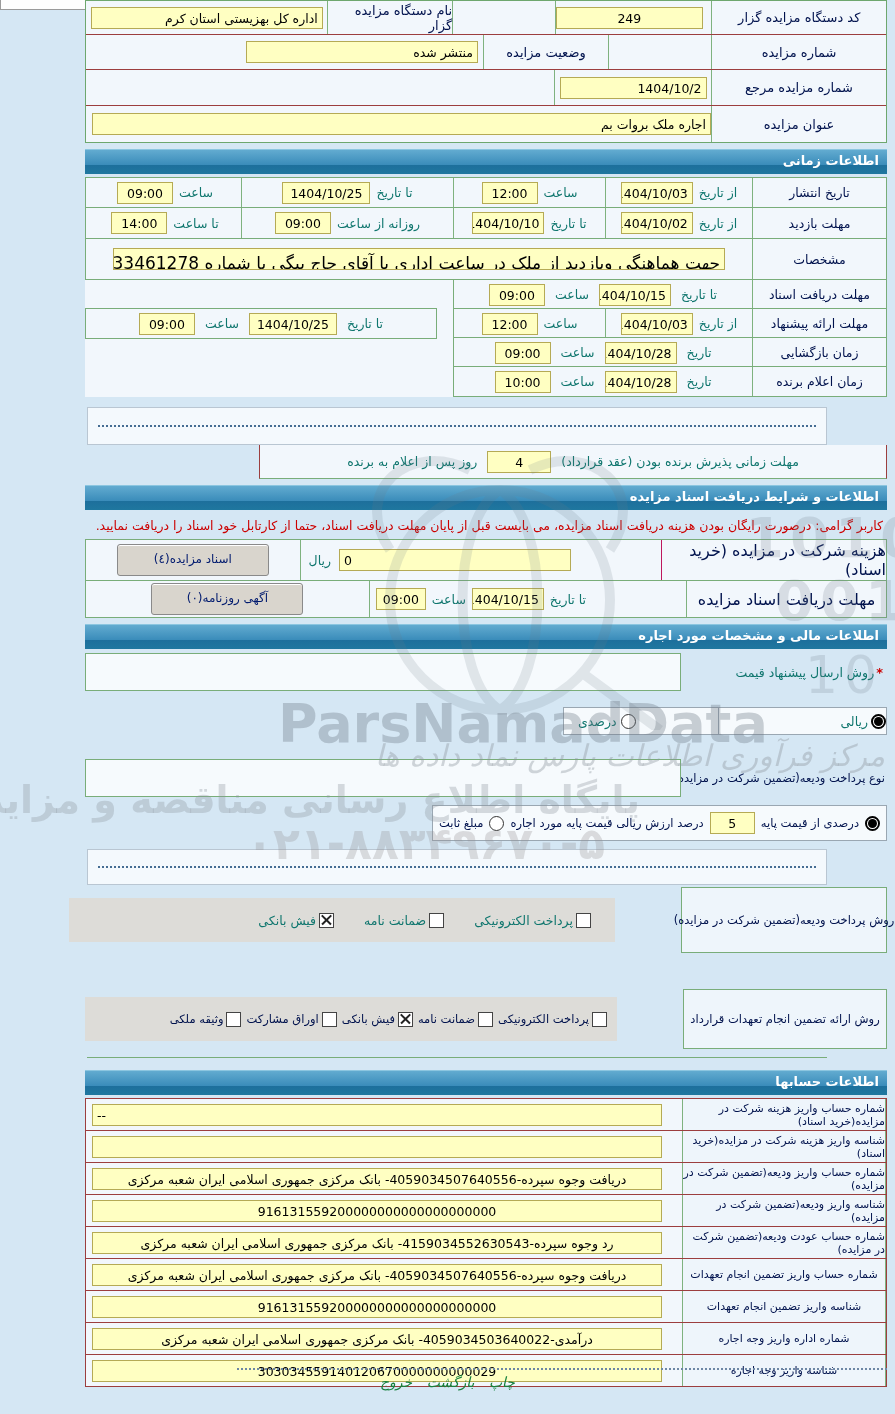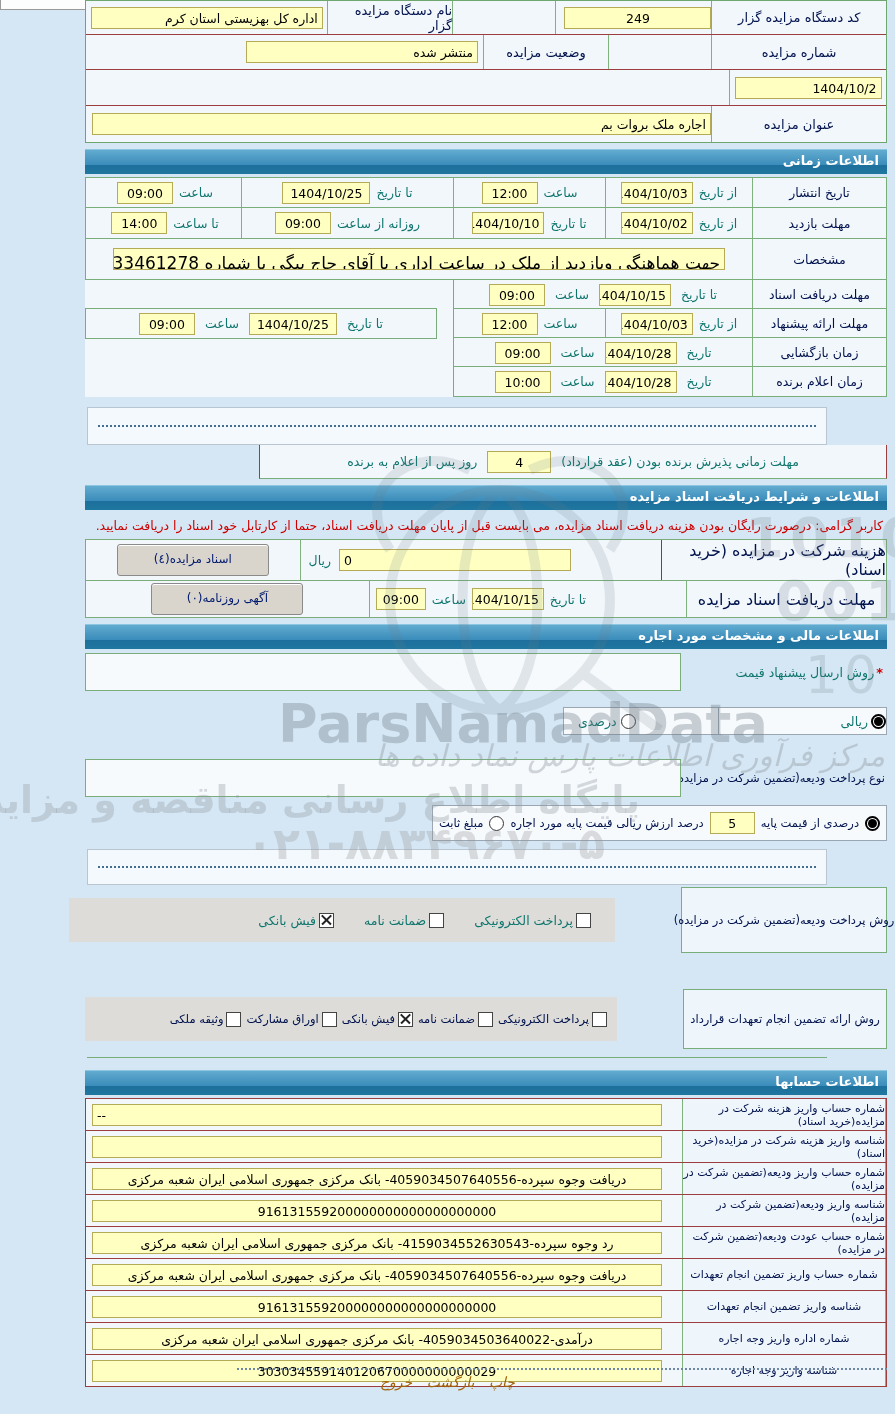--- a/index.html
+++ b/index.html
@@ -56,51 +56,52 @@
   .notice{font-size:12.5px;color:#cc0000;text-align:right;padding:8px 4px 6px 4px;}
   
   .acctrow{display:flex;align-items:center;height:33px;border:1px solid #9c3e3e;margin-top:-1px;background:#f2f7fc;box-sizing:border-box;}
   .acctlabel{width:214px;height:100%;display:flex;align-items:center;justify-content:center;font-size:11px;border-left:1px solid #7fb27f;border-right:1px solid #7fb27f;box-sizing:border-box;background:#eef5fb;}
   .acctval{flex:1;padding:0 6px;}
   .acctval .yellow{width:570px;margin-right:14px;}
   
   .wm{position:absolute;z-index:40;pointer-events:none;white-space:nowrap;}
   .footer{position:absolute;left:0;right:0;top:1368px;text-align:center;z-index:10;}
   .footline{border-top:2px dotted #6d87a5;width:650px;margin:0 8px 4px auto;}
-  .footlinks{font-family:"DejaVu Serif","Liberation Serif",serif;font-style:italic;font-size:14px;color:#a16207;}
+  .footlinks{font-family:"DejaVu Serif","Liberation Serif",serif;font-style:italic;font-size:14px;color:#15803d;}
   .footlinks span{margin:0 5px;cursor:pointer;}
 </style>
 </head>
 <body>
 
 <div style="position:absolute;left:0;top:-18px;width:152px;height:26px;background:#fdfdfd;border:1px solid #999;"></div>
 
 <div class="wrap">
 
   <div class="topblock">
     <div class="trow" style="height:33px">
       <div class="c lblc bl" style="width:175px">کد دستگاه مزایده گزار</div>
-      <div class="c bl" style="width:157px;justify-content:flex-start">
+      <div class="c bl" style="width:157px;justify-content:flex-end">
           <div class="yellow" style="width:147px">249</div>
         </div>
       <div class="c bl" style="width:103px"></div>
       <div class="c lblc bl" style="width:125px">نام دستگاه مزایده گزار</div>
       <div class="c" style="width:242px;justify-content:center">
           <div class="yellow" style="width:232px;text-align:right">اداره کل بهزیستی استان کرم</div>
         </div>
     </div>
     <div class="trow" style="height:34px">
       <div class="c lblc bl" style="width:175px">شماره مزایده</div>
       <div class="c bl" style="width:103px"></div>
       <div class="c lblc bl" style="width:125px">وضعیت مزایده</div>
       <div class="c" style="width:242px;justify-content:center">
           <div class="yellow" style="width:232px;text-align:right">منتشر شده</div>
         </div>
     </div>
     <div class="trow" style="height:35px">
+      <div class="c lblc bl" style="width:175px">شماره مزایده مرجع</div>
       <div class="c bl" style="width:157px;justify-content:center">
           <div class="yellow" style="width:147px;text-align:right">1404/10/2</div>
         </div>
       <div class="c" style="flex:1"></div>
     </div>
     <div class="trow" style="height:36px">
       <div class="c lblc bl" style="width:175px">عنوان مزایده</div>
       <div class="c" style="flex:1;justify-content:flex-start;padding-left:4px">
           <div class="yellow" style="width:619px;text-align:right">اجاره ملک بروات بم</div>
         </div>

